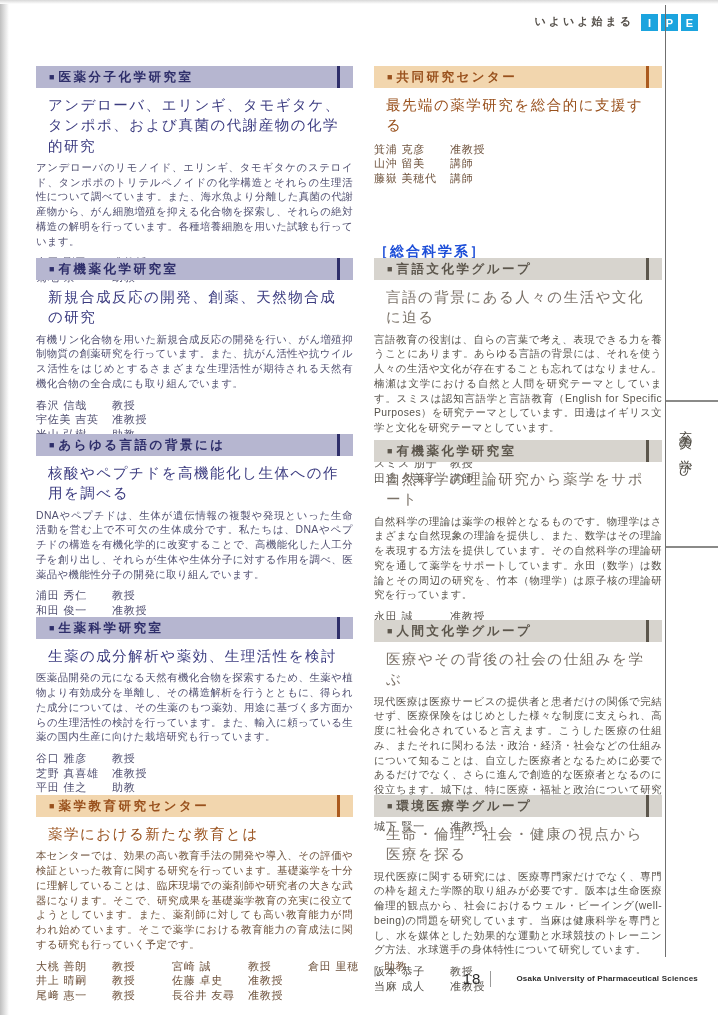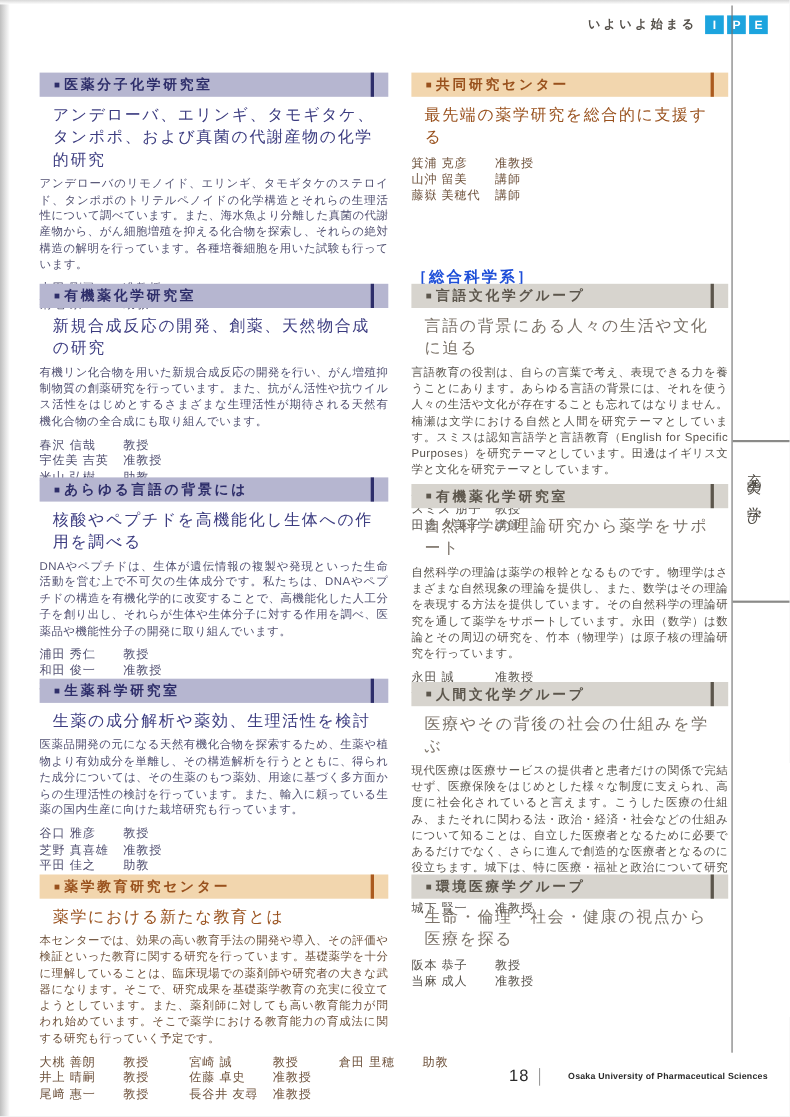--- a/index.html
+++ b/index.html
@@ -358,20 +358,21 @@
         </div>
   </section>
 
   <section class="section theme-gray" style="top: 795px;">
     <div class="bar">
       <span class="bullet">■</span>
       <span class="bar-label">環境医療学グループ</span>
       <span class="bar-tick"></span>
     </div>
     <h3 class="title">生命・倫理・社会・健康の視点から医療を探る</h3>
+    <p class="body">現代医療に関する研究には、医療専門家だけでなく、専門の枠を超えた学際的取り組みが必要です。阪本は生命医療倫理的観点から、社会におけるウェル・ビーイング(well-being)の問題を研究しています。当麻は健康科学を専門とし、水を媒体とした効果的な運動と水球競技のトレーニング方法、水球選手の身体特性について研究しています。</p>
     <div class="staff">
           <div class="staff-row">
             <span class="staff-pair">
               <span class="staff-name">阪本 恭子</span>
               <span class="staff-role">教授</span>
             </span>
           </div>
           <div class="staff-row">
             <span class="staff-pair">
               <span class="staff-name">当麻 成人</span>

